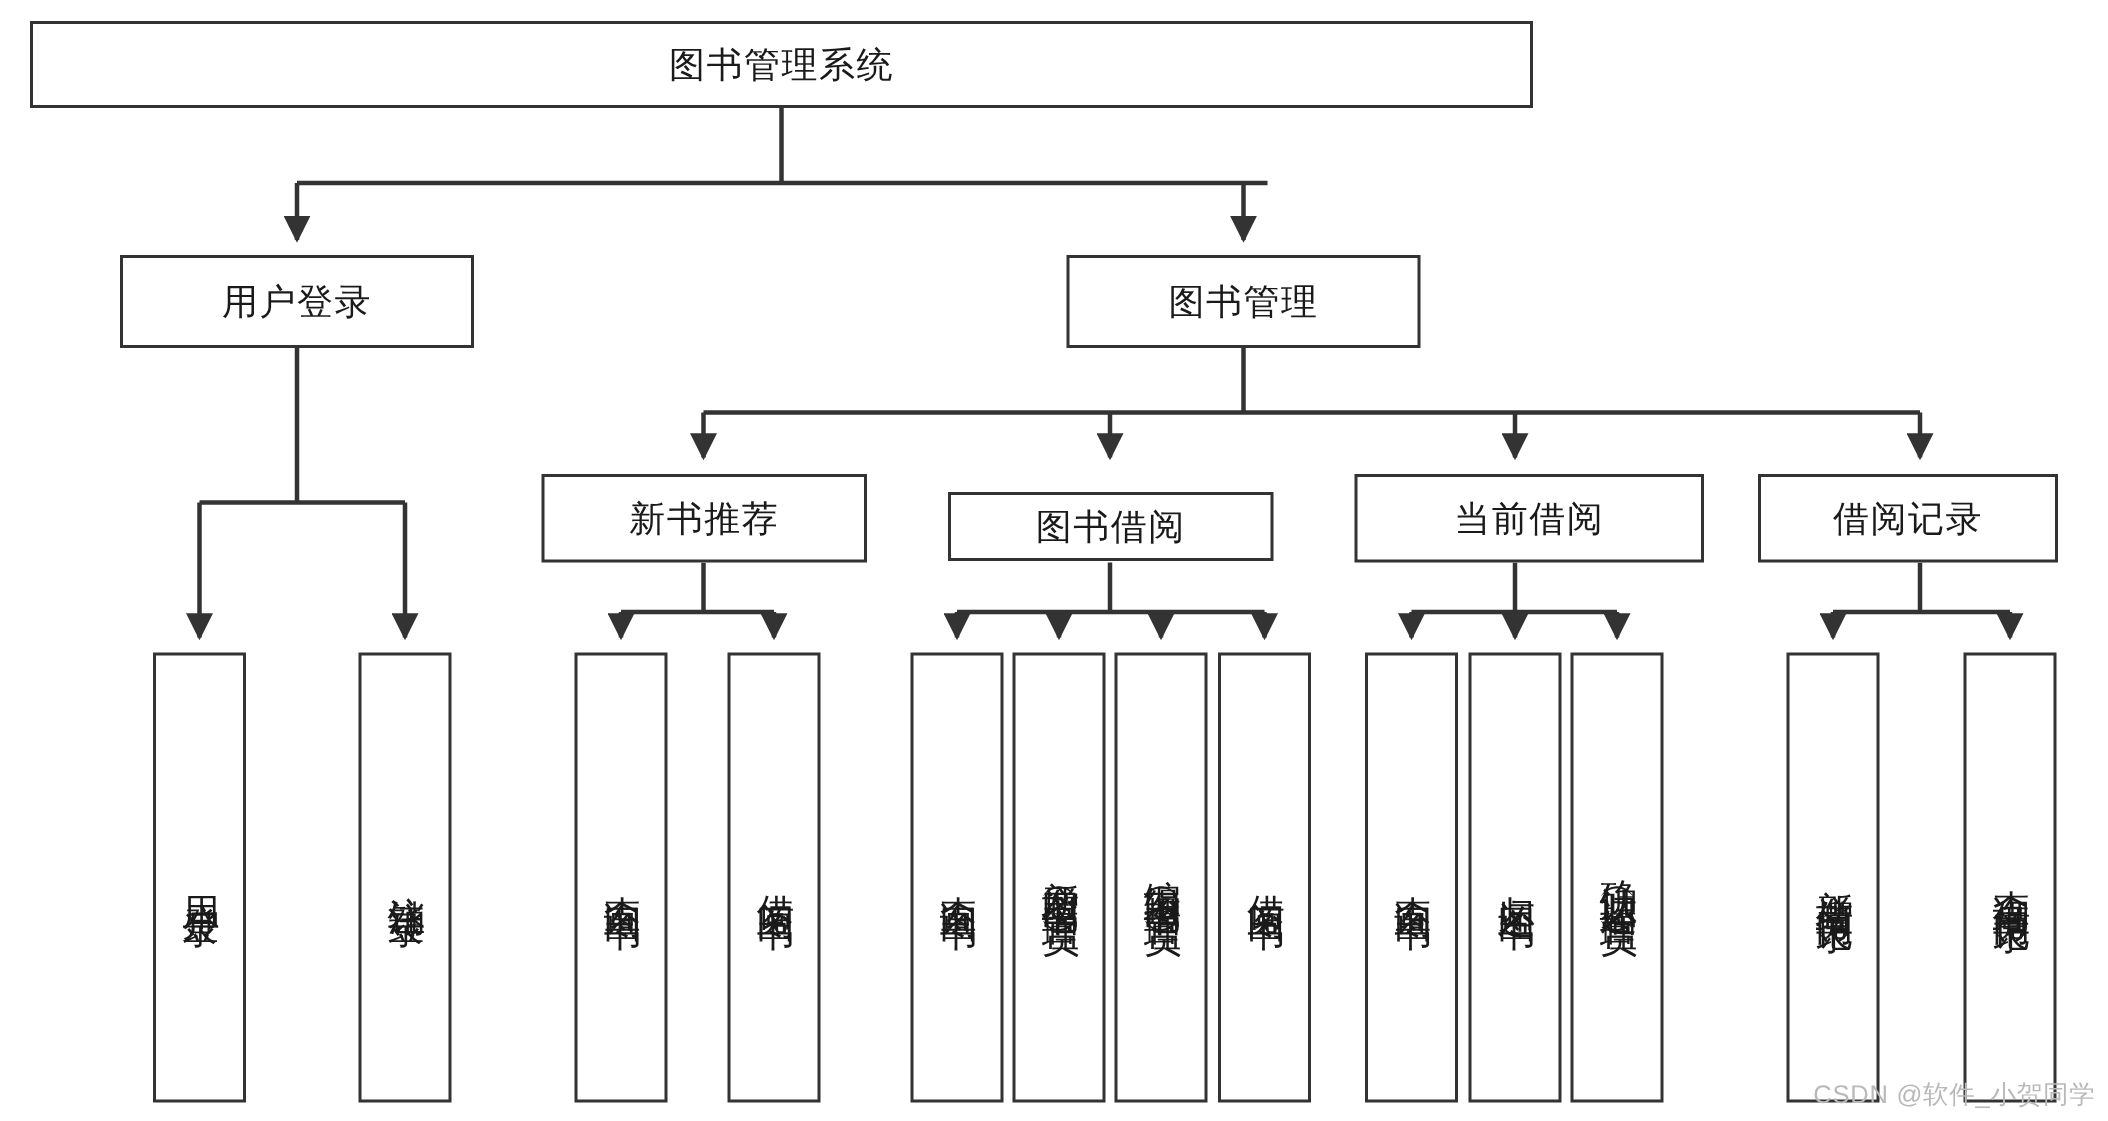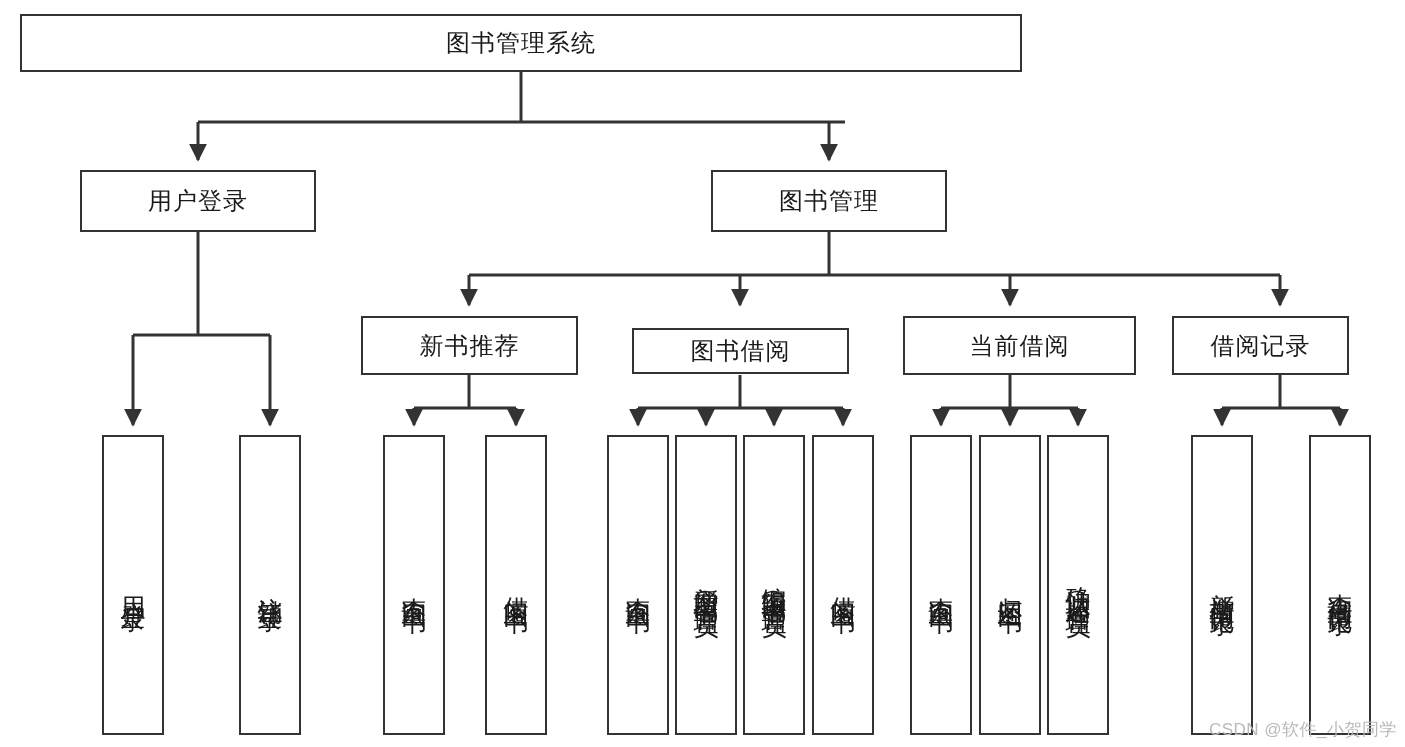--- a/index.html
+++ b/index.html
@@ -130,21 +130,21 @@
 
   <div class="node-box node-h" style="left:361px; top:316px; width:217px; height:59px;">
     <span>新书推荐</span>
   </div>
   <div class="node-box node-h" style="left:632px; top:328px; width:217px; height:46px;">
     <span>图书借阅</span>
   </div>
   <div class="node-box node-h" style="left:903px; top:316px; width:233px; height:59px;">
     <span>当前借阅</span>
   </div>
-  <div class="node-box node-h" style="left:1172px; top:316px; width:177px; height:59px;">
+  <div class="node-box node-h" style="left:1172px; top:316px; width:200px; height:59px;">
     <span>借阅记录</span>
   </div>
 
   <div class="node-box node-v" style="left:102px; top:435px; width:62px; height:300px;">
     <span>用户登录</span>
   </div>
   <div class="node-box node-v" style="left:239px; top:435px; width:62px; height:300px;">
     <span>注销登录</span>
   </div>
 

